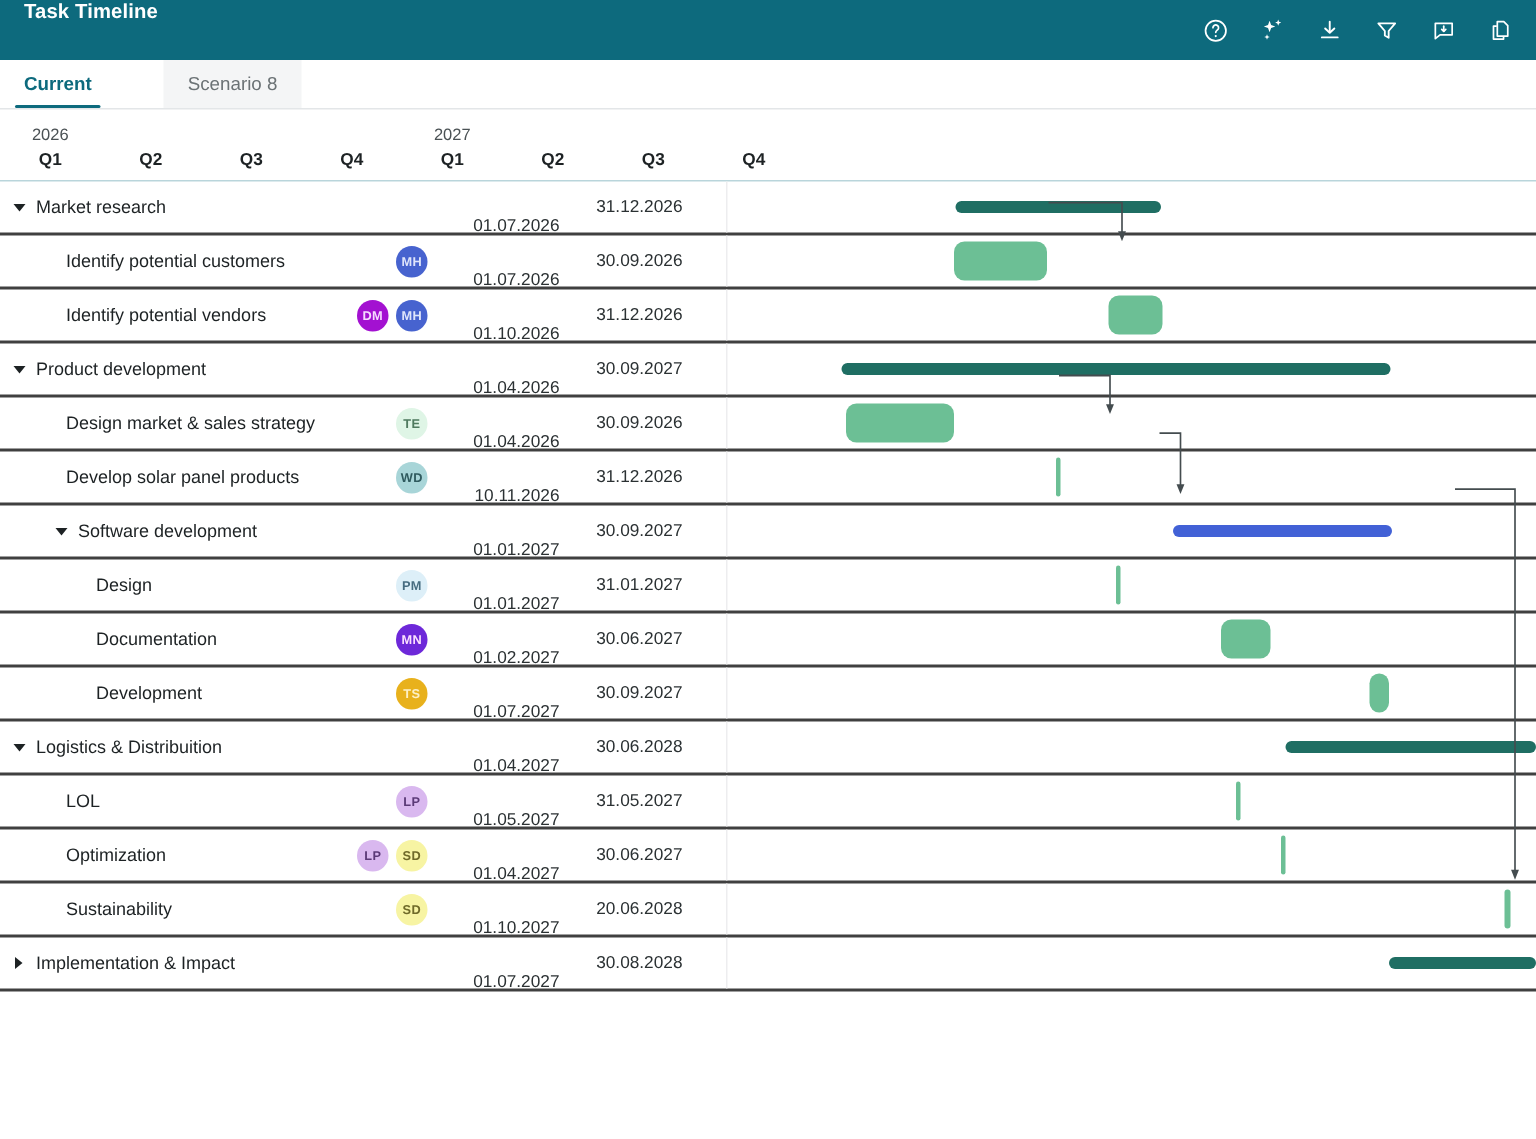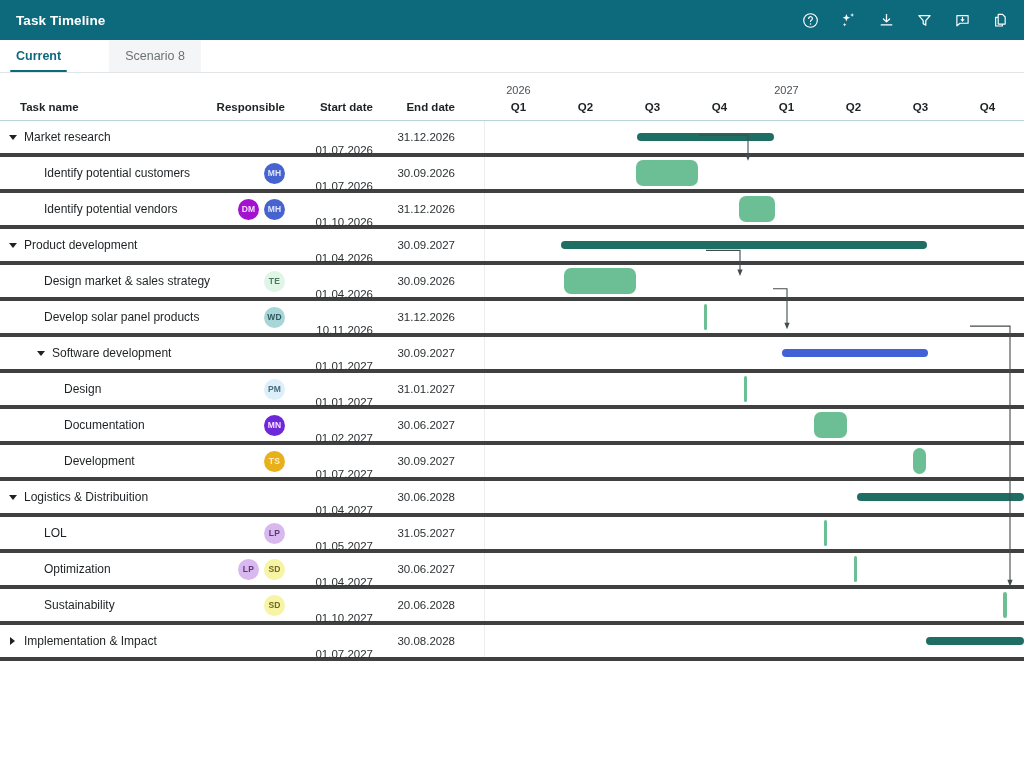--- a/index.html
+++ b/index.html
@@ -9,21 +9,20 @@
     background: #ffffff;
     font-family: "Liberation Sans", sans-serif;
     -webkit-font-smoothing: antialiased;
   }
 
   
   .appbar {
     height: 40px;
     background: #0d6a7d;
     display: flex;
-    align-items: center;
     padding: 0 14px 0 16px;
     color: #ffffff;
     gap: 22px;
   }
   .app-title {
     font-size: 13.5px;
     font-weight: bold;
     letter-spacing: .1px;
     color: #ffffff;
   }
@@ -122,21 +121,21 @@
     width: 67px;
     text-align: center;
   }
 
   
   .grid-body { position: relative; }
   .row {
     display: flex;
     height: 36px;
     align-items: center;
-    border-bottom: 4px solid #404040;
+    border-bottom: 2px solid #404040;
     position: relative;
   }
   .row:first-child { border-top: none; }
   .left-cells {
     width: 485px; flex: 0 0 485px;
     display: flex; align-items: center;
     height: 100%;
     position: relative;
   }
   .left-cells::after {
@@ -296,26 +295,20 @@
 </div>
 
 <div class="tabbar">
   <div class="tab active">Current</div>
   <div class="tab inactive">Scenario 8</div>
 </div>
 
 <div class="gantt">
 
   <div class="grid-head">
-    <div class="left-head">
-      <div class="col-task">Task name</div>
-      <div class="col-resp">Responsible</div>
-      <div class="col-start">Start date</div>
-      <div class="col-end">End date</div>
-    </div>
     <div class="right-head" id="timeline-head">
         <div class="qcell" style="left: 0px;">Q1</div>
         <div class="qcell" style="left: 67px;">Q2</div>
         <div class="qcell" style="left: 134px;">Q3</div>
         <div class="qcell" style="left: 201px;">Q4</div>
         <div class="qcell" style="left: 268px;">Q1</div>
         <div class="qcell" style="left: 335px;">Q2</div>
         <div class="qcell" style="left: 402px;">Q3</div>
         <div class="qcell" style="left: 469px;">Q4</div>
         <div class="ycell" style="left: 0px;">2026</div>

